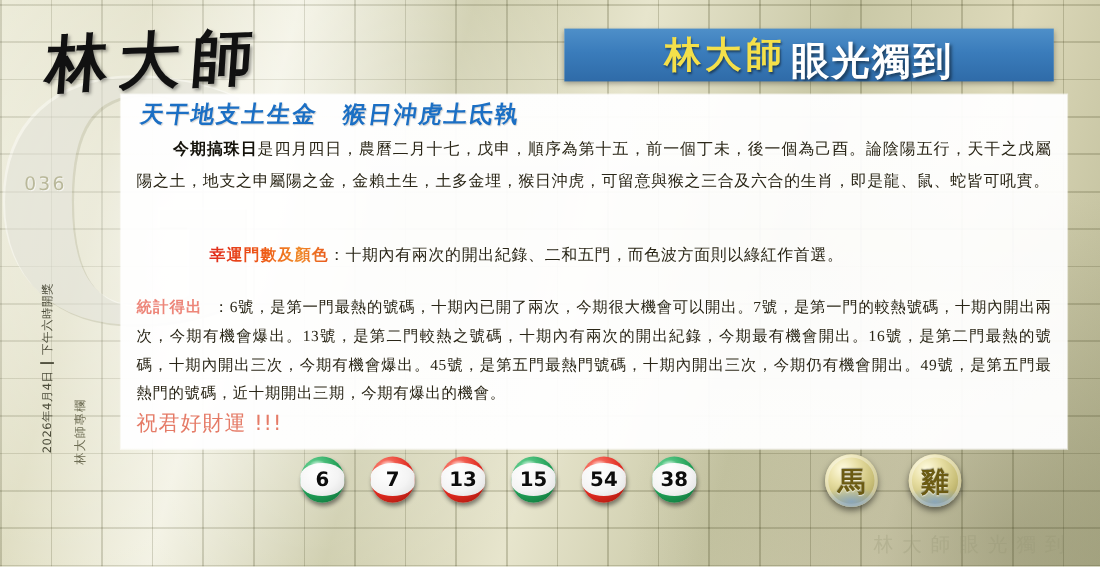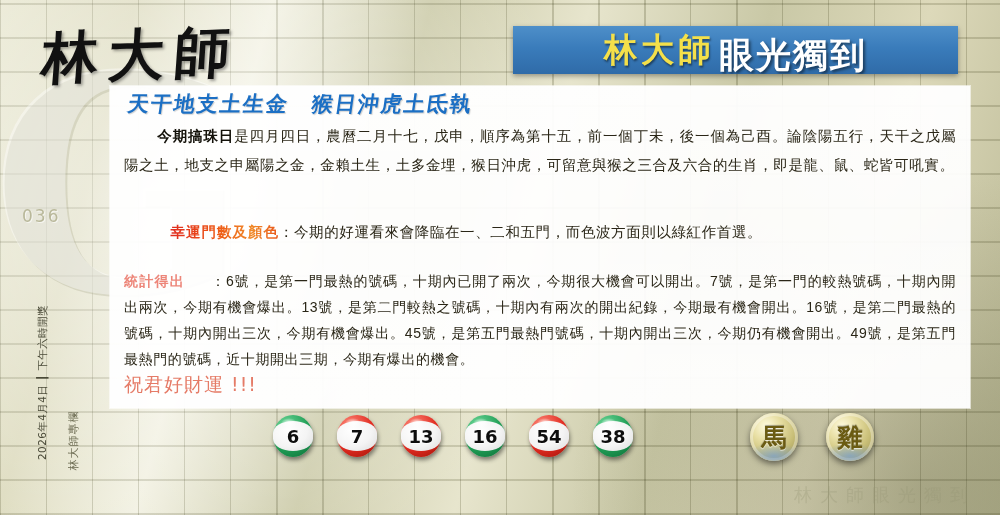--- a/index.html
+++ b/index.html
@@ -39,21 +39,21 @@
   #ghostG{
     position:absolute;left:-10px;top:36px;width:180px;height:330px;
     font-family:"DejaVu Serif","Liberation Serif",serif;
     font-size:300px;line-height:300px;font-weight:bold;
     color:rgba(255,255,255,.40);
     text-shadow:2px 2px 0 rgba(150,150,120,.25);
     user-select:none;pointer-events:none;
   }
 
   
-  #leftcol{position:absolute;left:0;top:0;width:100px;height:436px;margin-top:48px;}
+  #leftcol{position:absolute;left:0;top:0;width:100px;height:436px;}
   #issue-no{
     position:absolute;left:22px;top:158px;
     font-family:"DejaVu Sans","Liberation Sans",sans-serif;
     font-size:17px;letter-spacing:2px;color:#b9b89a;
     text-shadow:1px 1px 0 rgba(255,255,255,.6);
   }
   #vdate{
     position:absolute;left:-62px;top:300px;width:210px;
     transform:rotate(-90deg);transform-origin:center;
     font-size:10.5px;color:#4a4a38;white-space:nowrap;
@@ -113,39 +113,39 @@
     font-family:"DejaVu Serif","Liberation Serif",serif;
     font-size:21px;font-weight:bold;color:#1b6fc4;
     letter-spacing:2px;
     transform:skewX(-8deg);
     text-shadow:1px 1px 1px rgba(0,0,0,.18);
     white-space:pre;
   }
 
   .para{
     position:absolute;left:14px;right:14px;
-    font-family:Liberation Sans, sans-serif;
+    font-family:Liberation Serif, serif;
     color:#2a2617;font-size:14.5px;line-height:29px;
     text-align:justify;letter-spacing:.6px;
   }
   #p-main{top:36px;text-indent:2.3em;}
   #p-main b{font-weight:bold;color:#14120a;}
 
   #p-lucky{top:132px;text-indent:3.2em;}
   .lucky-head{
     font-weight:bold;letter-spacing:1px;
     background:linear-gradient(90deg,#e02a1e 0%,#ee5b16 45%,#f08a2a 75%,#e8571b 100%);
     -webkit-background-clip:text;background-clip:text;
-    -webkit-text-fill-color:transparent;color:#e0431e;
+    -webkit-text-fill-color:transparent;color:#e0431e;margin-left:20px;
   }
 
   #p-stats{top:182px;line-height:26px;font-size:14px;}
   .stat-head{
     font-weight:bold;letter-spacing:1px;color:rgba(226,60,40,.62);
-    margin-right:26px;
+    margin-right:10px;
   }
 
   #blessing{
     position:absolute;left:14px;top:286px;
     font-size:19px;color:rgba(219,72,45,.72);letter-spacing:1px;
   }
 
   
   #balls{position:absolute;left:273px;top:415px;display:flex;gap:24px;}
   .ball{
@@ -222,42 +222,42 @@
 
 <div id="sheet">
 
   <div id="headline">天干地支土生金　猴日沖虎土氐執</div>
 
   <div class="para" id="p-main">
     <b>今期搞珠日</b><span>是四月四日，農曆二月十七，戊申，順序為第十五，前一個丁未，後一個為己酉。論陰陽五行，天干之戊屬陽之土，地支之申屬陽之金，金賴土生，土多金埋，猴日沖虎，可留意與猴之三合及六合的生肖，即是龍、鼠、蛇皆可吼實。</span>
   </div>
 
   <div class="para" id="p-lucky">
-    <span class="lucky-head">幸運門數及顏色</span><span>：今期的好運看來會降臨在一、二和五門，而色波方面則以綠紅作首選。</span>
+    <span class="lucky-head">幸運門數及顏色</span><span>：十期內有兩次的開出紀錄、二和五門，而色波方面則以綠紅作首選。</span>
   </div>
 
   <div class="para" id="p-stats">
     <span class="stat-head">統計得出</span><span>：6號，是第一門最熱的號碼，十期內已開了兩次，今期很大機會可以開出。7號，是第一門的較熱號碼，十期內開出兩次，今期有機會爆出。13號，是第二門較熱之號碼，十期內有兩次的開出紀錄，今期最有機會開出。16號，是第二門最熱的號碼，十期內開出三次，今期有機會爆出。45號，是第五門最熱門號碼，十期內開出三次，今期仍有機會開出。49號，是第五門最熱門的號碼，近十期開出三期，今期有爆出的機會。</span>
   </div>
 
   <div id="blessing">祝君好財運 !!!</div>
 </div>
 
 <div id="balls">
     <div class="ball green">
       <span class="num">6</span>
     </div>
     <div class="ball red">
       <span class="num">7</span>
     </div>
     <div class="ball red">
       <span class="num">13</span>
     </div>
     <div class="ball green">
-      <span class="num">16</span>
+      <span class="num">15</span>
     </div>
     <div class="ball red">
       <span class="num">54</span>
     </div>
     <div class="ball green">
       <span class="num">38</span>
     </div>
   </div>
 <div id="zodiac">
     <div class="medal">

